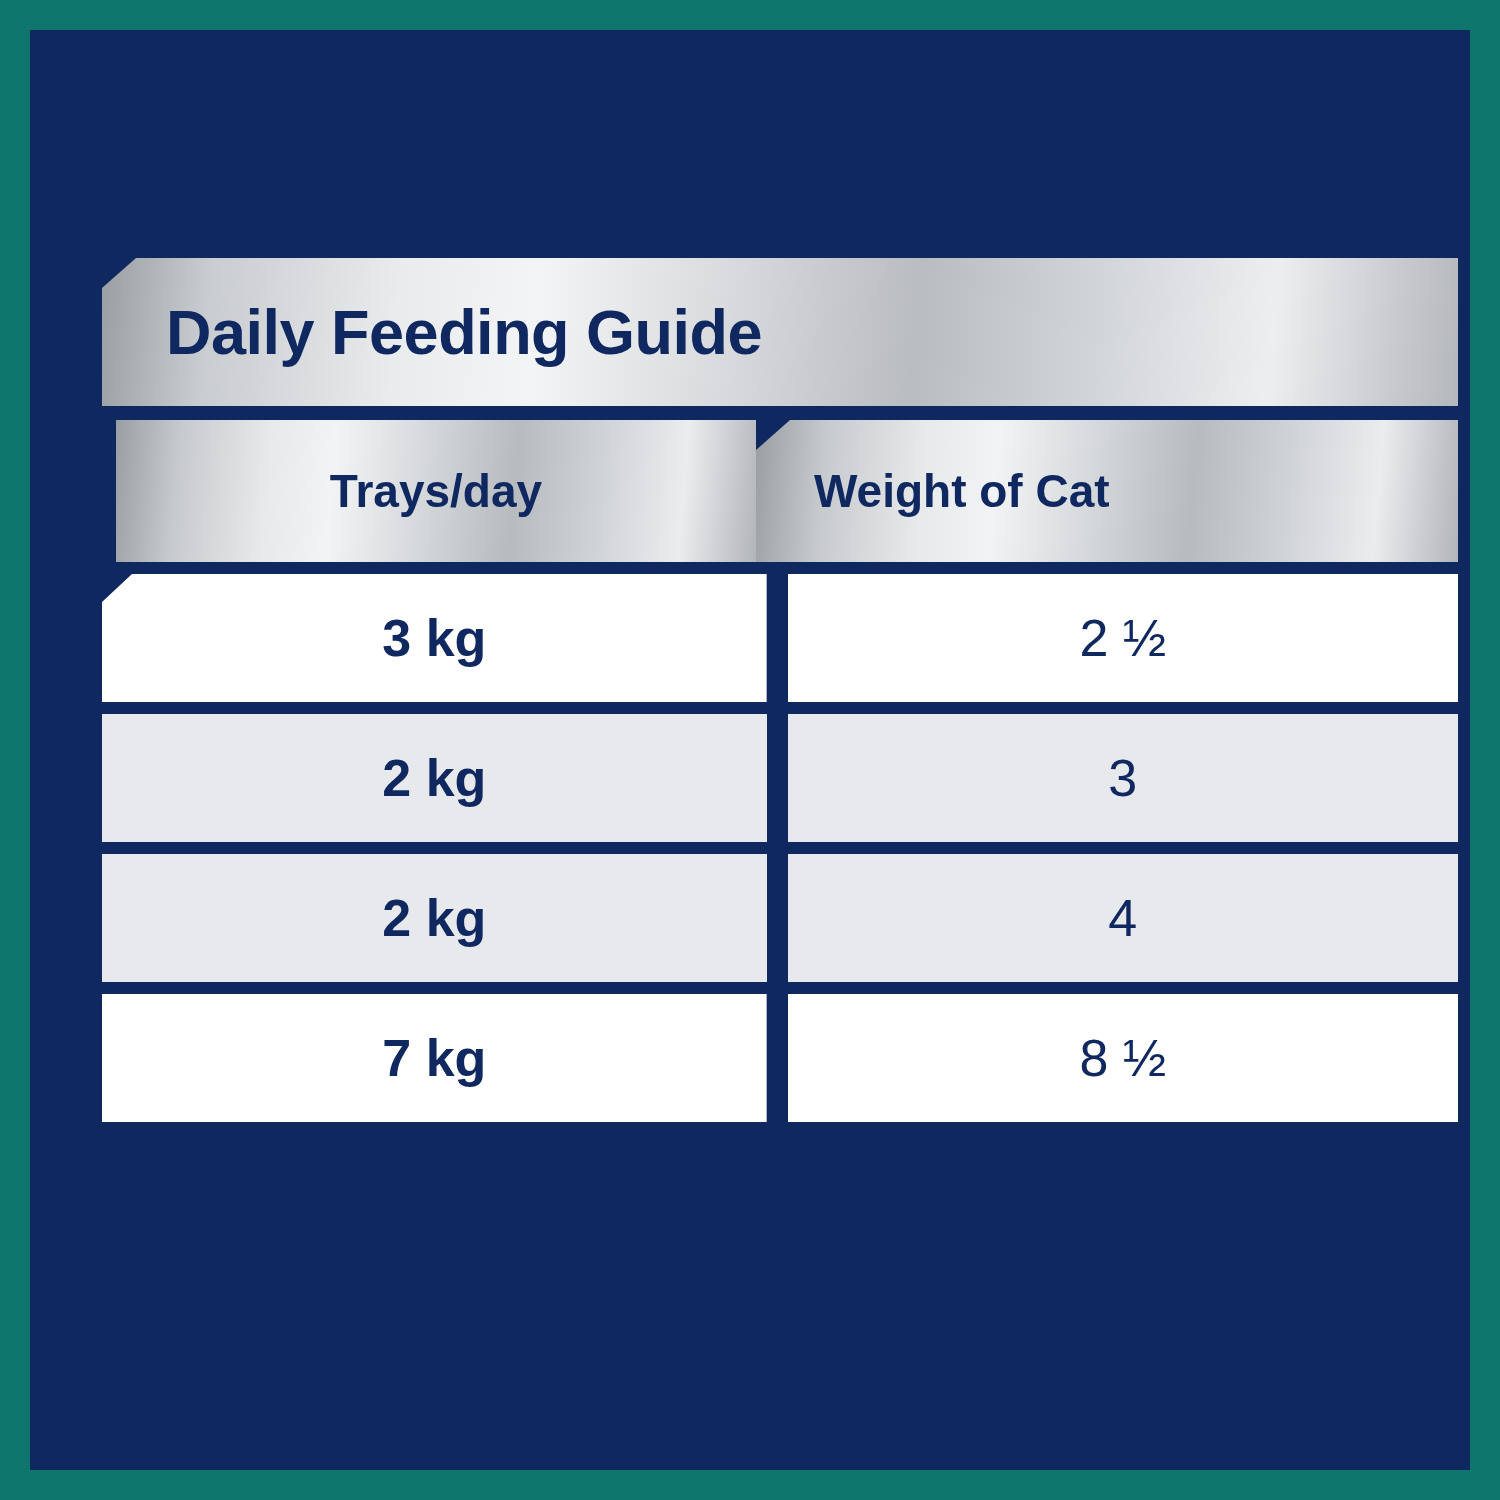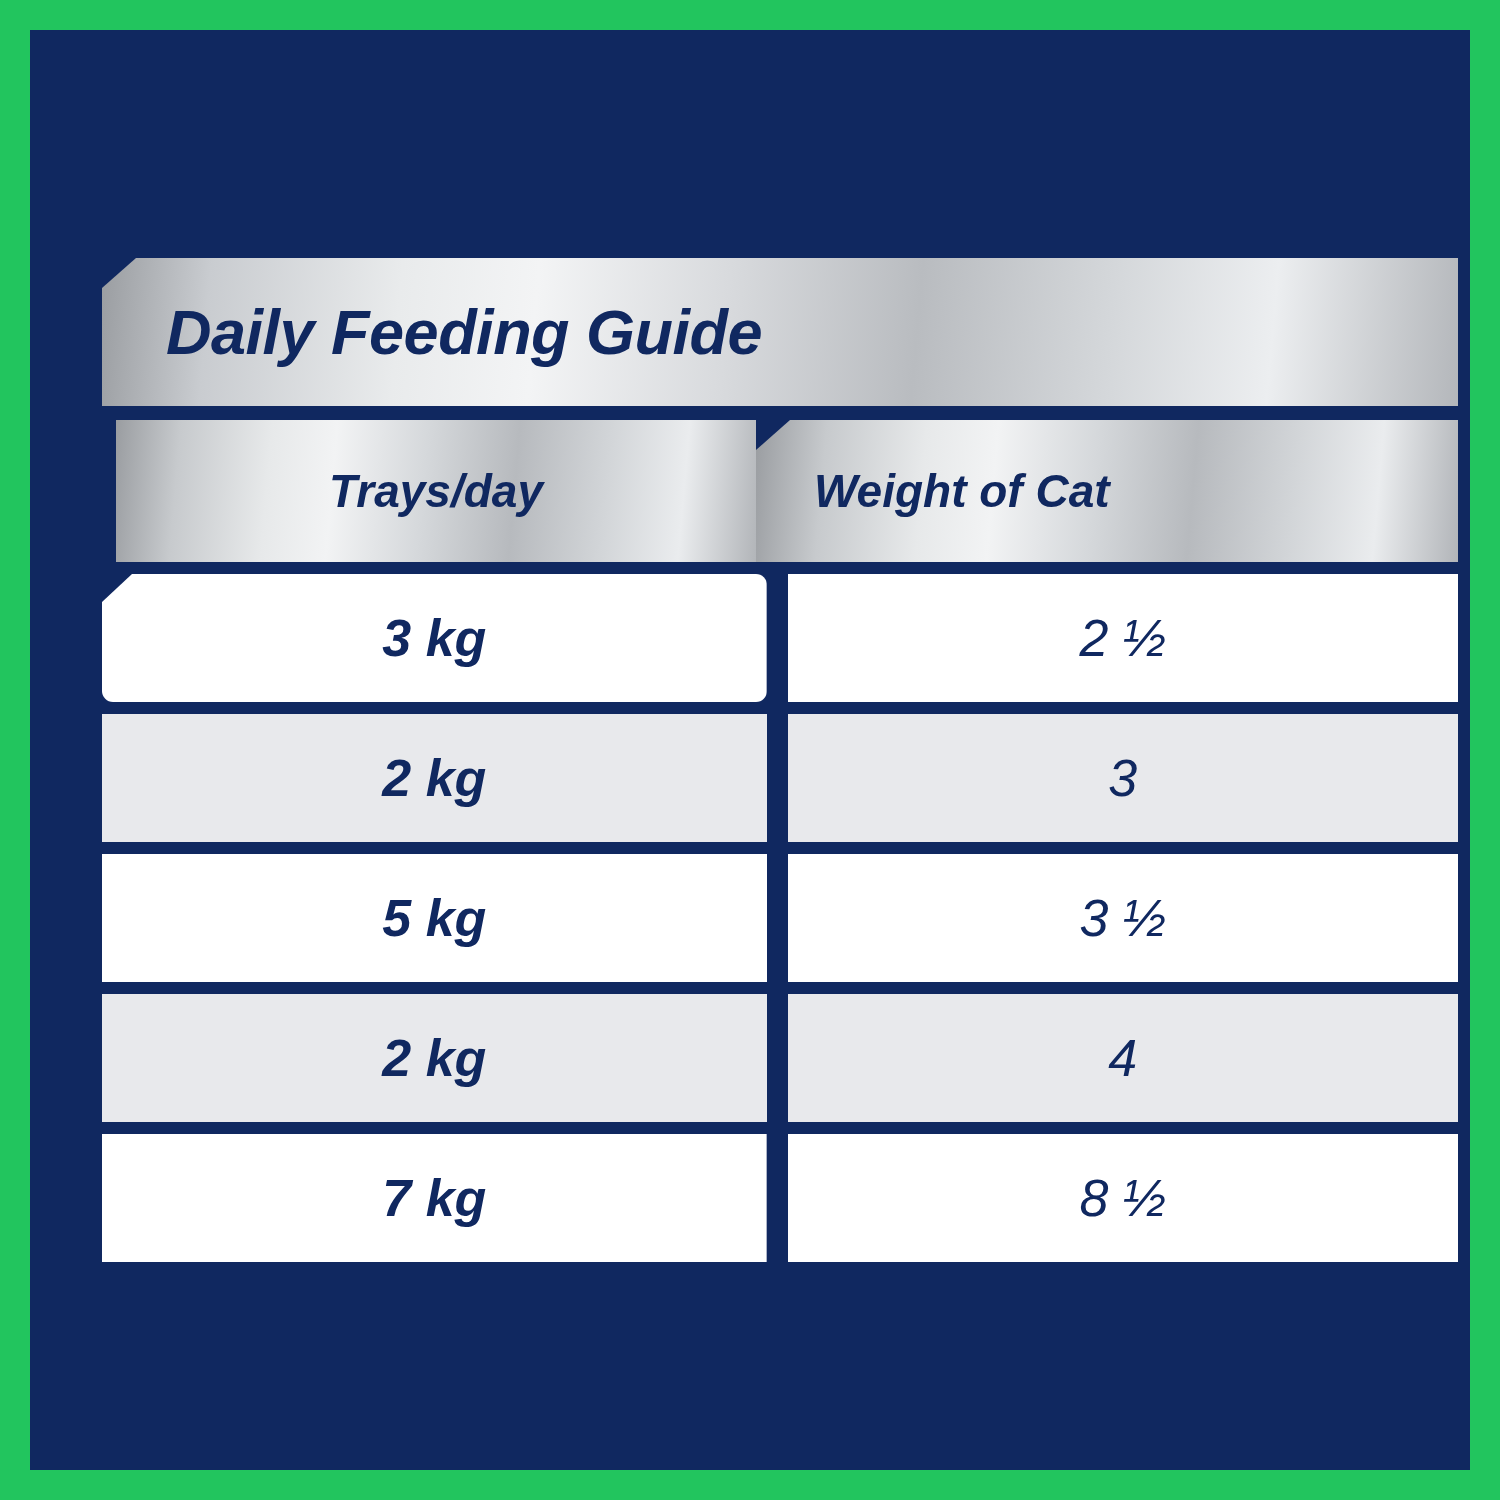--- a/index.html
+++ b/index.html
@@ -10,22 +10,21 @@
     width: 1500px;
     height: 1500px;
     background: #ffffff;
     font-family: "Liberation Sans", sans-serif;
     overflow: hidden;
   }
   #page {
     position: relative;
     width: 1500px;
     height: 1500px;
-    background: #22c55e;
-    font-style: italic;
+    background: #0f766e;
   }
   .panel {
     position: absolute;
     left: 30px;
     top: 30px;
     width: 1440px;
     height: 1440px;
     background: #102860;
   }
   .table-wrap {
@@ -122,21 +121,20 @@
     justify-content: center;
     font-size: 52px;
     font-weight: normal;
   }
   .data-row.white .cell { background: #ffffff; }
   .data-row.grey .cell  { background: #e8e9ec; }
 
   
   .data-row.first .cell.left {
     clip-path: polygon(30px 0, 100% 0, 100% 100%, 0 100%, 0 28px);
-    border-radius: 11px;
   }
   
   .data-row.last .cell.left {
     clip-path: polygon(0 0, 100% 0, 100% 100%, 0 100%);
   }
 </style>
 </head>
 <body>
 
 <div id="page">
@@ -155,24 +153,20 @@
       <div class="data-row white first">
         <div class="cell left">3 kg</div>
         <div class="cell right">2 ½</div>
       </div>
 
       <div class="data-row grey">
         <div class="cell left">2 kg</div>
         <div class="cell right">3</div>
       </div>
 
-      <div class="data-row white">
-        <div class="cell left">5 kg</div>
-        <div class="cell right">3 ½</div>
-      </div>
 
       <div class="data-row grey">
         <div class="cell left">2 kg</div>
         <div class="cell right">4</div>
       </div>
 
       <div class="data-row white last">
         <div class="cell left">7 kg</div>
         <div class="cell right">8 ½</div>
       </div>

